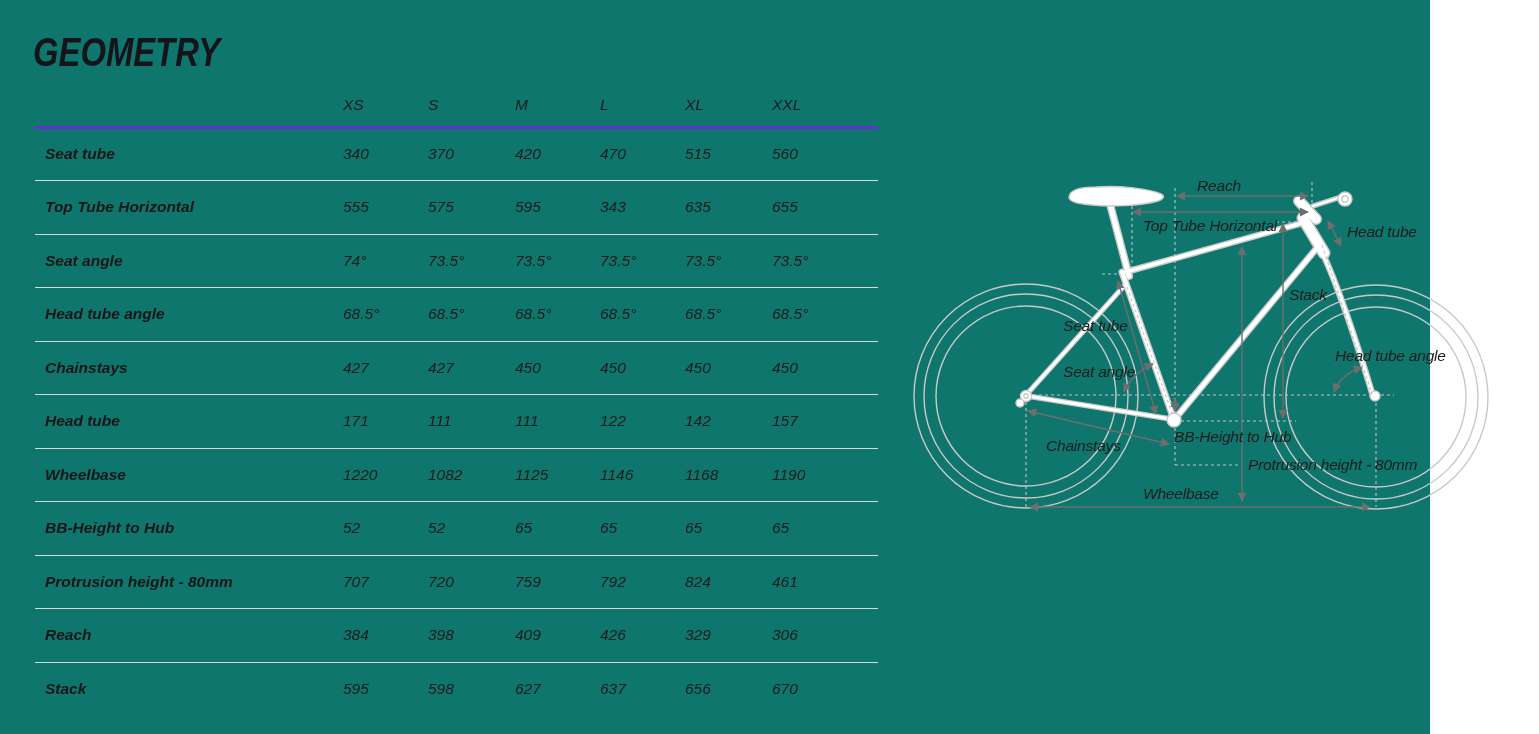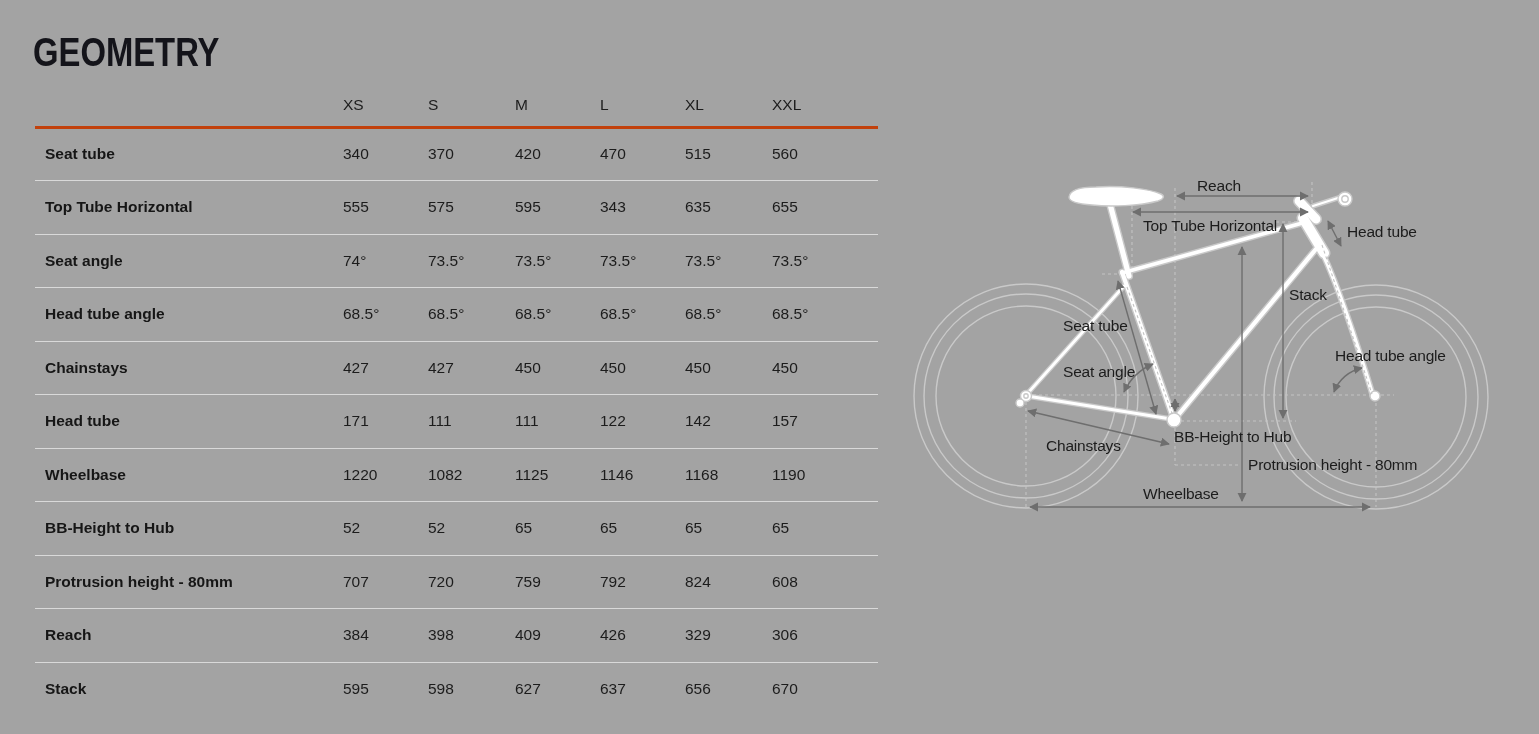--- a/index.html
+++ b/index.html
@@ -1,36 +1,36 @@
 <!DOCTYPE html>
 <html><head>
 <meta charset="utf-8">
 <style>
   html,body{margin:0;padding:0;background:#ffffff;}
   body{width:1539px;height:734px;overflow:hidden;
        font-family:"Liberation Sans",sans-serif;color:#1a1a1a;}
-  .stage{position:relative;width:1539px;height:734px;background:#a3a3a3;}
+  .stage{position:relative;width:1430px;height:734px;background:#0f766e;font-style:italic;}
 
   
   .page-title{
     position:absolute;left:33px;top:30px;margin:0;
     font-size:40px;font-weight:800;letter-spacing:0px;color:#14141a;
     transform:scaleX(0.82);transform-origin:left center;white-space:nowrap;
   }
 
   
   .geo-table-wrap{position:absolute;left:35px;top:84px;}
   table.geo{border-collapse:collapse;table-layout:fixed;width:843px;}
   table.geo th,table.geo td{
     text-align:left;vertical-align:middle;padding:0;
     font-size:15.5px;font-weight:normal;color:#1c1c1c;
     white-space:nowrap;overflow:hidden;
   }
   table.geo thead tr{height:43px;}
-  table.geo thead{border-bottom:3px solid #c2410c;}
+  table.geo thead{border-bottom:3px solid #6d28d9;}
   table.geo tbody tr{height:53.5px;}
   table.geo tbody tr + tr{border-top:1px solid #d9d9d9;}
   table.geo th.rowlabel{font-weight:bold;padding-left:10px;color:#161616;}
 
   
   .diagram{position:absolute;left:910px;top:155px;width:629px;height:379px;}
   .diagram text{
     font-family:"Liberation Sans",sans-serif;font-size:15.5px;
     fill:#1c1c1c;letter-spacing:-0.2px;
   }
@@ -139,21 +139,21 @@
             <td>65</td>
             <td>65</td>
           </tr>
           <tr>
             <th class="rowlabel">Protrusion height - 80mm</th>
             <td>707</td>
             <td>720</td>
             <td>759</td>
             <td>792</td>
             <td>824</td>
-            <td>608</td>
+            <td>461</td>
           </tr>
           <tr>
             <th class="rowlabel">Reach</th>
             <td>384</td>
             <td>398</td>
             <td>409</td>
             <td>426</td>
             <td>329</td>
             <td>306</td>
           </tr>

